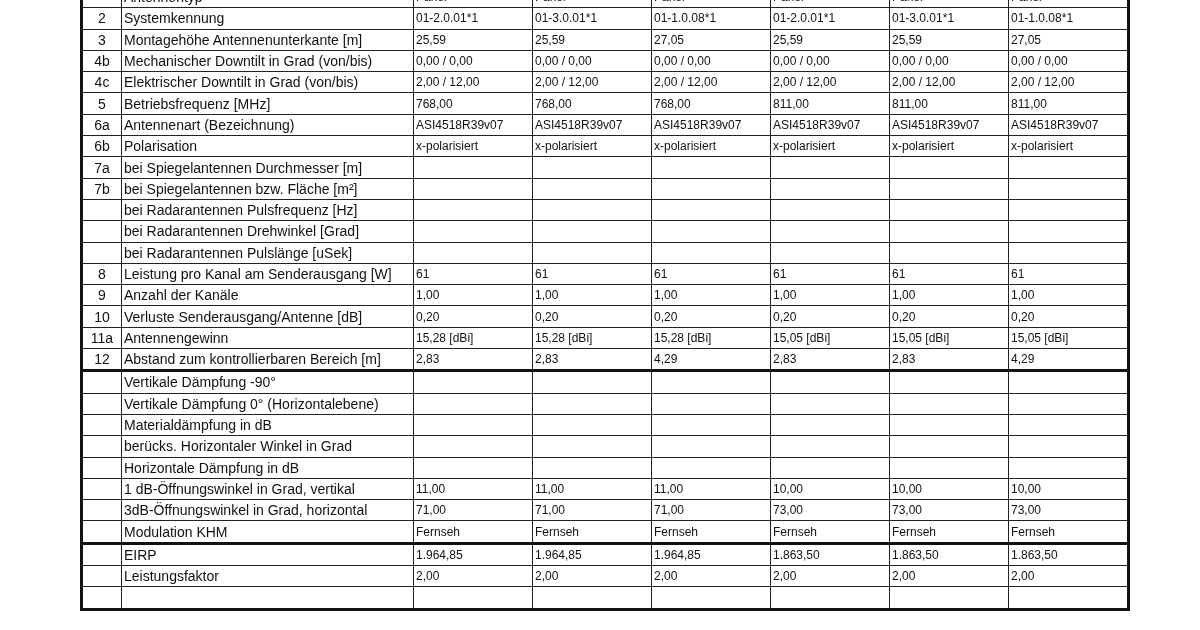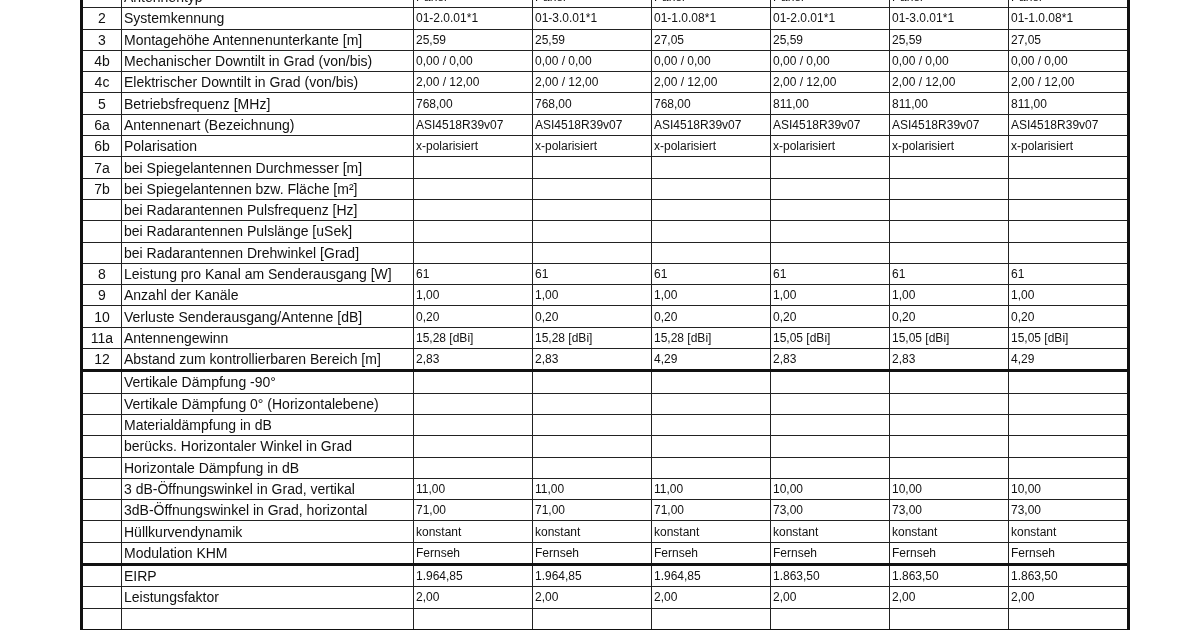--- a/index.html
+++ b/index.html
@@ -134,31 +134,31 @@
           <td class="label">bei Radarantennen Pulsfrequenz [Hz]</td>
           <td class="val"></td>
           <td class="val"></td>
           <td class="val"></td>
           <td class="val"></td>
           <td class="val"></td>
           <td class="val"></td>
         </tr>
         <tr>
           <td class="num"></td>
+          <td class="label">bei Radarantennen Drehwinkel [Grad]</td>
+          <td class="val"></td>
+          <td class="val"></td>
+          <td class="val"></td>
+          <td class="val"></td>
+          <td class="val"></td>
+          <td class="val"></td>
+        </tr>
+        <tr>
+          <td class="num"></td>
           <td class="label">bei Radarantennen Pulslänge [uSek]</td>
-          <td class="val"></td>
-          <td class="val"></td>
-          <td class="val"></td>
-          <td class="val"></td>
-          <td class="val"></td>
-          <td class="val"></td>
-        </tr>
-        <tr>
-          <td class="num"></td>
-          <td class="label">bei Radarantennen Drehwinkel [Grad]</td>
           <td class="val"></td>
           <td class="val"></td>
           <td class="val"></td>
           <td class="val"></td>
           <td class="val"></td>
           <td class="val"></td>
         </tr>
         <tr>
           <td class="num">8</td>
           <td class="label">Leistung pro Kanal am Senderausgang  [W]</td>
@@ -254,50 +254,40 @@
           <td class="label">Horizontale Dämpfung in dB</td>
           <td class="val"></td>
           <td class="val"></td>
           <td class="val"></td>
           <td class="val"></td>
           <td class="val"></td>
           <td class="val"></td>
         </tr>
         <tr>
           <td class="num"></td>
-          <td class="label">3 dB-Öffnungswinkel in Grad, vertikal</td>
+          <td class="label">1 dB-Öffnungswinkel in Grad, vertikal</td>
           <td class="val">11,00</td>
           <td class="val">11,00</td>
           <td class="val">11,00</td>
           <td class="val">10,00</td>
           <td class="val">10,00</td>
           <td class="val">10,00</td>
         </tr>
         <tr>
           <td class="num"></td>
           <td class="label">3dB-Öffnungswinkel in Grad, horizontal</td>
           <td class="val">71,00</td>
           <td class="val">71,00</td>
           <td class="val">71,00</td>
           <td class="val">73,00</td>
           <td class="val">73,00</td>
           <td class="val">73,00</td>
         </tr>
         <tr>
           <td class="num"></td>
-          <td class="label">Hüllkurvendynamik</td>
-          <td class="val">konstant</td>
-          <td class="val">konstant</td>
-          <td class="val">konstant</td>
-          <td class="val">konstant</td>
-          <td class="val">konstant</td>
-          <td class="val">konstant</td>
-        </tr>
-        <tr>
-          <td class="num"></td>
           <td class="label">Modulation KHM</td>
           <td class="val">Fernseh</td>
           <td class="val">Fernseh</td>
           <td class="val">Fernseh</td>
           <td class="val">Fernseh</td>
           <td class="val">Fernseh</td>
           <td class="val">Fernseh</td>
         </tr>
         <tr class="thick-top">
           <td class="num"></td>

